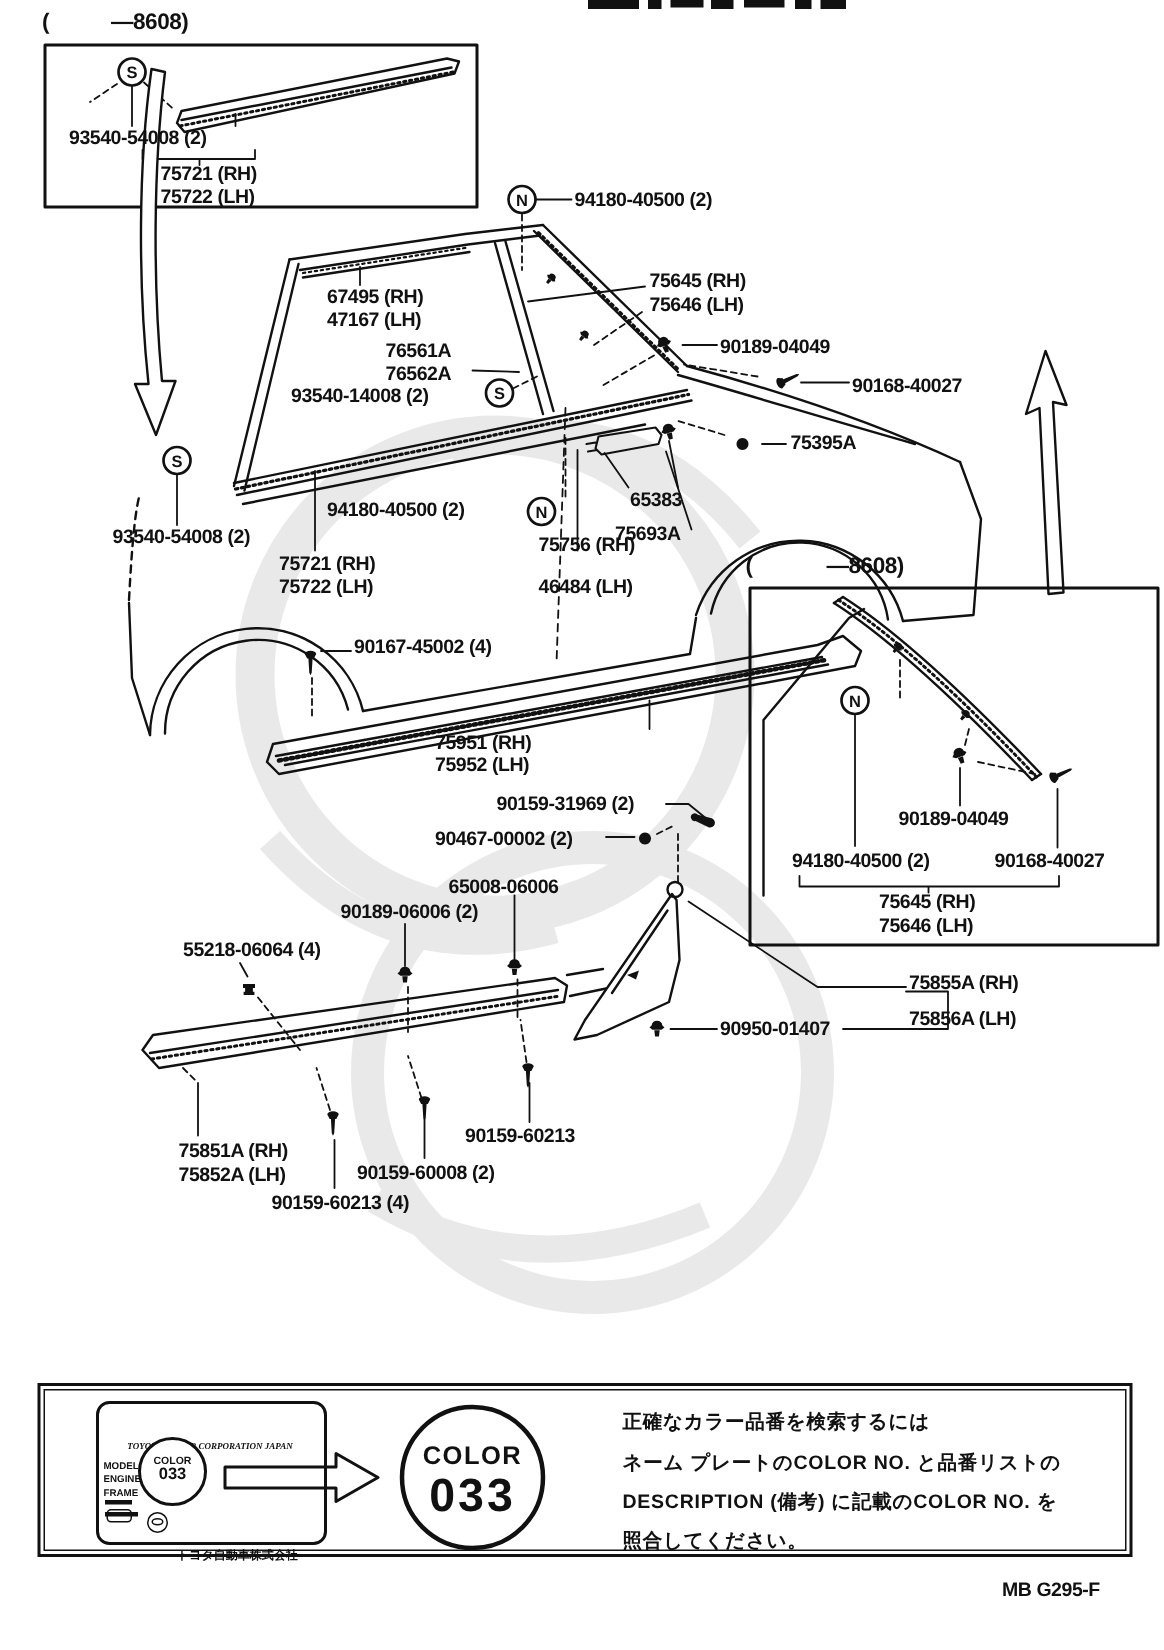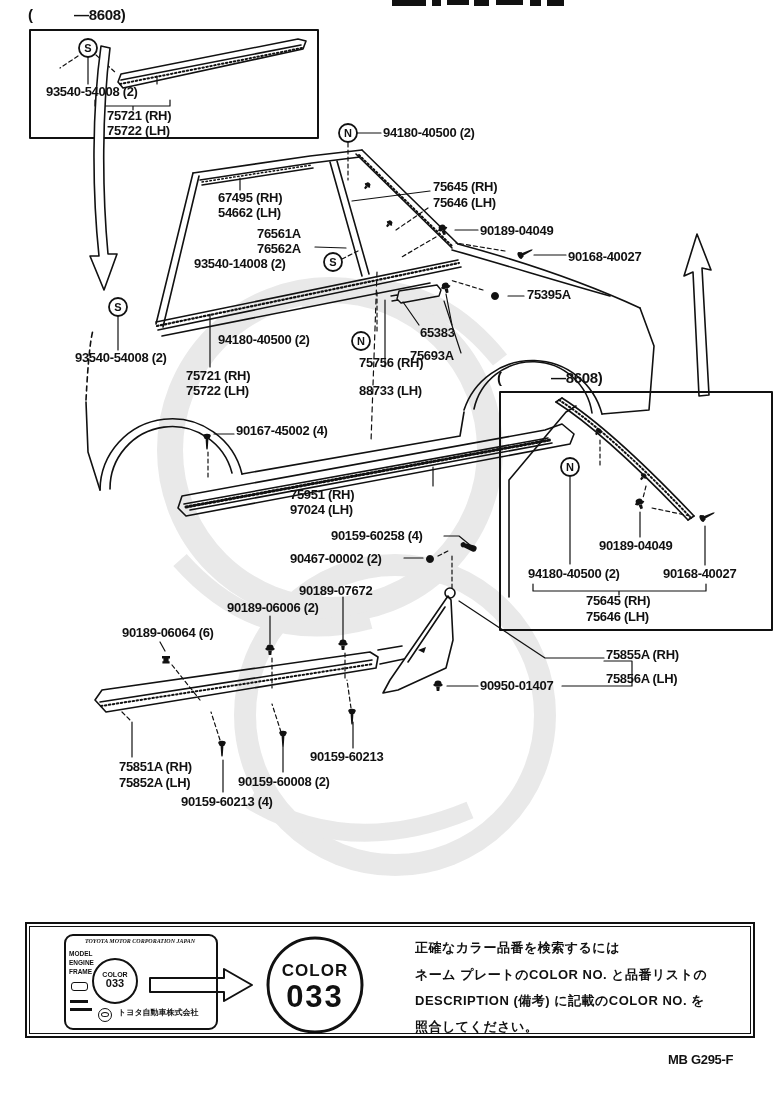--- a/index.html
+++ b/index.html
@@ -2,21 +2,21 @@
 <html><head>
 <meta charset="utf-8">
 <style>
   html,body{margin:0;padding:0;background:#fff;}
   #page{position:relative;width:776px;height:1100px;background:#fff;overflow:hidden;
         font-family:"Liberation Sans",sans-serif;color:#111;}
   svg{position:absolute;left:0;top:0;}
   .lbl{position:absolute;font:700 13px/1.1 "Liberation Sans",sans-serif;
        letter-spacing:-0.3px;color:#111;white-space:nowrap;}
   .big{font-size:15px;}
-  .pl{position:absolute;white-space:nowrap;color:#111;font-family:"Liberation Sans",sans-serif;}
+  .pl{position:absolute;white-space:nowrap;color:#111;font-family:"Liberation Sans",sans-serif;margin-top:24px;}
   .panel{position:absolute;left:25px;top:922px;width:726px;height:112px;
          border:2px solid #111;}
   .panel-inner{position:absolute;left:2px;top:2px;right:2px;bottom:2px;border:1px solid #111;}
   .nameplate{position:absolute;left:64px;top:934px;width:150px;height:92px;
              border:2.5px solid #111;border-radius:9px;}
   .mag{position:absolute;left:92px;top:958px;width:42px;height:42px;border:2.5px solid #111;
        border-radius:50%;background:#fff;text-align:center;z-index:3;}
   .bigcircle-txt{position:absolute;left:268px;width:94px;text-align:center;font-weight:700;}
   .jp{position:absolute;left:415px;width:335px;font:700 13px/1 "Liberation Sans",sans-serif;
       letter-spacing:0.5px;}
@@ -210,45 +210,45 @@
 <div class="lbl big" style="left:28px;top:7px">(</div>
 <div class="lbl big" style="left:74px;top:7px">—8608)</div>
 <div class="lbl" style="left:46px;top:85px">93540-54008 (2)</div>
 <div class="lbl" style="left:107px;top:109px">75721 (RH)</div>
 <div class="lbl" style="left:107px;top:124px">75722 (LH)</div>
 
 <div class="lbl" style="left:383px;top:126px">94180-40500 (2)</div>
 <div class="lbl" style="left:433px;top:180px">75645 (RH)</div>
 <div class="lbl" style="left:433px;top:196px">75646 (LH)</div>
 <div class="lbl" style="left:218px;top:191px">67495 (RH)</div>
-<div class="lbl" style="left:218px;top:206px">54662 (LH)</div>
+<div class="lbl" style="left:218px;top:206px">47167 (LH)</div>
 <div class="lbl" style="left:257px;top:227px">76561A</div>
 <div class="lbl" style="left:257px;top:242px">76562A</div>
 <div class="lbl" style="left:194px;top:257px">93540-14008 (2)</div>
 <div class="lbl" style="left:480px;top:224px">90189-04049</div>
 <div class="lbl" style="left:568px;top:250px">90168-40027</div>
 <div class="lbl" style="left:527px;top:288px">75395A</div>
 <div class="lbl" style="left:420px;top:326px">65383</div>
 <div class="lbl" style="left:410px;top:349px">75693A</div>
 <div class="lbl" style="left:75px;top:351px">93540-54008 (2)</div>
 <div class="lbl" style="left:218px;top:333px">94180-40500 (2)</div>
 <div class="lbl" style="left:186px;top:369px">75721 (RH)</div>
 <div class="lbl" style="left:186px;top:384px">75722 (LH)</div>
 <div class="lbl" style="left:359px;top:356px">75756 (RH)</div>
-<div class="lbl" style="left:359px;top:384px">88733 (LH)</div>
+<div class="lbl" style="left:359px;top:384px">46484 (LH)</div>
 <div class="lbl big" style="left:497px;top:370px">(</div>
 <div class="lbl big" style="left:551px;top:370px">—8608)</div>
 <div class="lbl" style="left:236px;top:424px">90167-45002 (4)</div>
 <div class="lbl" style="left:290px;top:488px">75951 (RH)</div>
-<div class="lbl" style="left:290px;top:503px">97024 (LH)</div>
-<div class="lbl" style="left:331px;top:529px">90159-60258 (4)</div>
+<div class="lbl" style="left:290px;top:503px">75952 (LH)</div>
+<div class="lbl" style="left:331px;top:529px">90159-31969 (2)</div>
 <div class="lbl" style="left:290px;top:552px">90467-00002 (2)</div>
-<div class="lbl" style="left:299px;top:584px">90189-07672</div>
+<div class="lbl" style="left:299px;top:584px">65008-06006</div>
 <div class="lbl" style="left:227px;top:601px">90189-06006 (2)</div>
-<div class="lbl" style="left:122px;top:626px">90189-06064 (6)</div>
+<div class="lbl" style="left:122px;top:626px">55218-06064 (4)</div>
 <div class="lbl" style="left:599px;top:539px">90189-04049</div>
 <div class="lbl" style="left:528px;top:567px">94180-40500 (2)</div>
 <div class="lbl" style="left:663px;top:567px">90168-40027</div>
 <div class="lbl" style="left:586px;top:594px">75645 (RH)</div>
 <div class="lbl" style="left:586px;top:610px">75646 (LH)</div>
 <div class="lbl" style="left:606px;top:648px">75855A (RH)</div>
 <div class="lbl" style="left:606px;top:672px">75856A (LH)</div>
 <div class="lbl" style="left:480px;top:679px">90950-01407</div>
 <div class="lbl" style="left:119px;top:760px">75851A (RH)</div>
 <div class="lbl" style="left:119px;top:776px">75852A (LH)</div>

